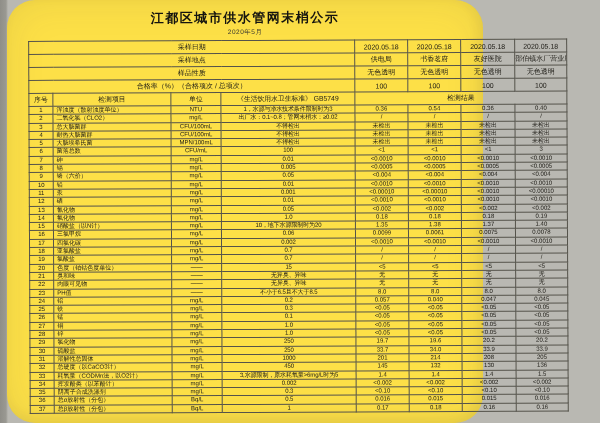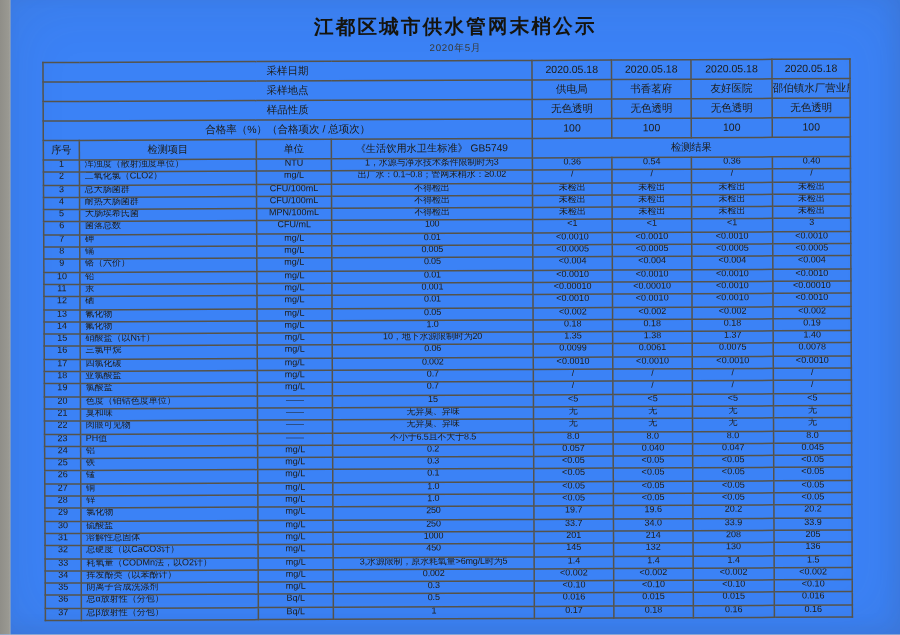--- a/index.html
+++ b/index.html
@@ -2,23 +2,24 @@
 <html><head>
 <meta charset="utf-8">
 <style>
   html,body{margin:0;padding:0;}
   body{
     width:600px;height:423px;overflow:hidden;position:relative;
     background:linear-gradient(90deg,#8f8e88 0px,#9a9992 6px,#b9b8b2 8px);
     font-family:"Liberation Sans", sans-serif;
   }
   .paper{
-    position:absolute;left:7px;top:0;width:593px;height:423px;
-    background:#3b82f6;
+    position:absolute;left:7px;top:0;width:476px;height:423px;
+    background:#fde047;
     box-shadow:inset 0 0 40px rgba(70,65,55,0.10), inset -4px -4px 12px rgba(60,55,50,0.08);
+    border-radius:28px;
   }
   .content{transform:rotate(-0.25deg);transform-origin:50% 0;}
   .title{
     text-align:center;margin-top:9px;font-size:13px;font-weight:bold;
     color:#15140f;letter-spacing:1.5px;
   }
   .subtitle{text-align:center;font-size:6.5px;color:#3a382f;margin-top:1px;letter-spacing:0.5px;}
   table{
     border-collapse:collapse;table-layout:fixed;width:538px;
     margin:3px 0 0 21px;color:#1d1b15;

